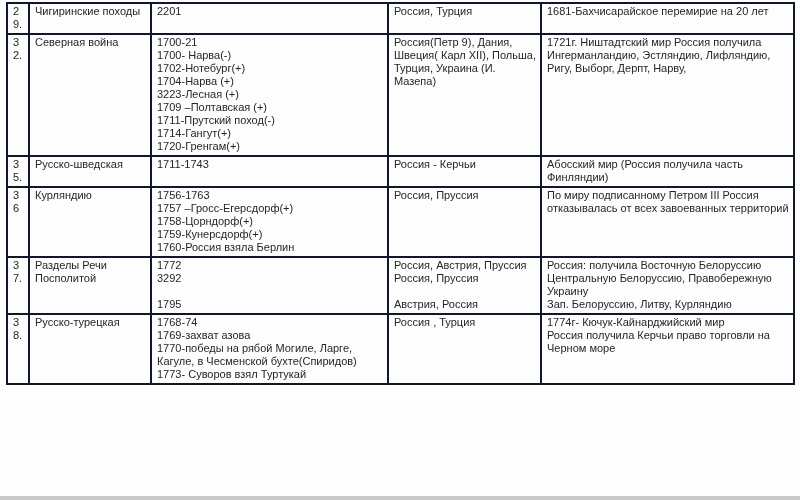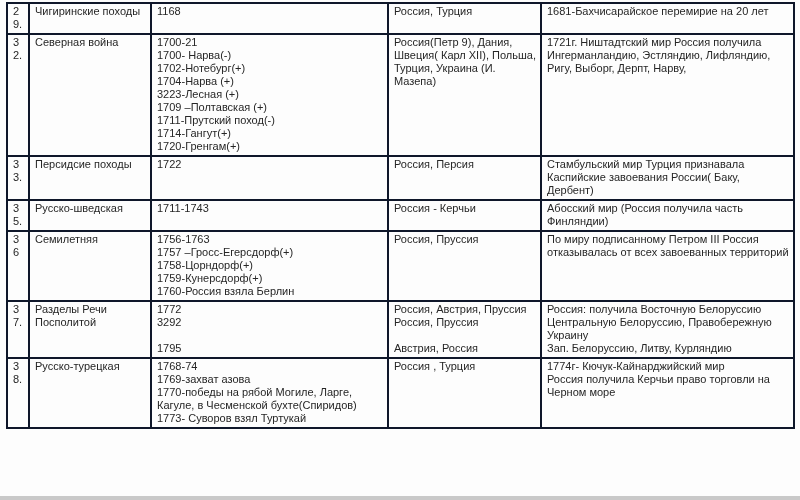--- a/index.html
+++ b/index.html
@@ -55,21 +55,21 @@
       <col class="c-num">
         <col class="c-name">
         <col class="c-date">
         <col class="c-part">
         <col class="c-res">
     </colgroup>
     <tbody>
       <tr>
         <td>29.</td>
         <td>Чигиринские походы</td>
-        <td>1168</td>
+        <td>2201</td>
         <td>Россия, Турция</td>
         <td>1681-Бахчисарайское перемирие на 20 лет</td>
       </tr>
       <tr>
         <td>32.</td>
         <td>Северная война</td>
         <td>1700-21
 1700- Нарва(-)
 1702-Нотебург(+)
 1704-Нарва (+)
@@ -79,38 +79,30 @@
 1714-Гангут(+)
 1720-Гренгам(+)</td>
         <td>Россия(Петр 9), Дания,
 Швеция( Карл XII), Польша,
 Турция, Украина (И. Мазепа)</td>
         <td>1721г. Ништадтский мир Россия получила
 Ингерманландию, Эстляндию, Лифляндию,
 Ригу, Выборг, Дерпт, Нарву,</td>
       </tr>
       <tr>
-        <td>33.</td>
-        <td>Персидсие походы</td>
-        <td>1722</td>
-        <td>Россия, Персия</td>
-        <td>Стамбульский мир Турция признавала
-Каспийские завоевания России( Баку, Дербент)</td>
-      </tr>
-      <tr>
         <td>35.</td>
         <td>Русско-шведская</td>
         <td>1711-1743</td>
         <td>Россия - Керчьи</td>
         <td>Абосский мир (Россия получила часть
 Финляндии)</td>
       </tr>
       <tr>
         <td>36</td>
-        <td>Семилетняя</td>
+        <td>Курляндию</td>
         <td>1756-1763
 1757 –Гросс-Егерсдорф(+)
 1758-Цорндорф(+)
 1759-Кунерсдорф(+)
 1760-Россия взяла Берлин</td>
         <td>Россия, Пруссия</td>
         <td>По миру подписанному Петром III Россия
 отказывалась от всех завоеванных территорий</td>
       </tr>
       <tr>

